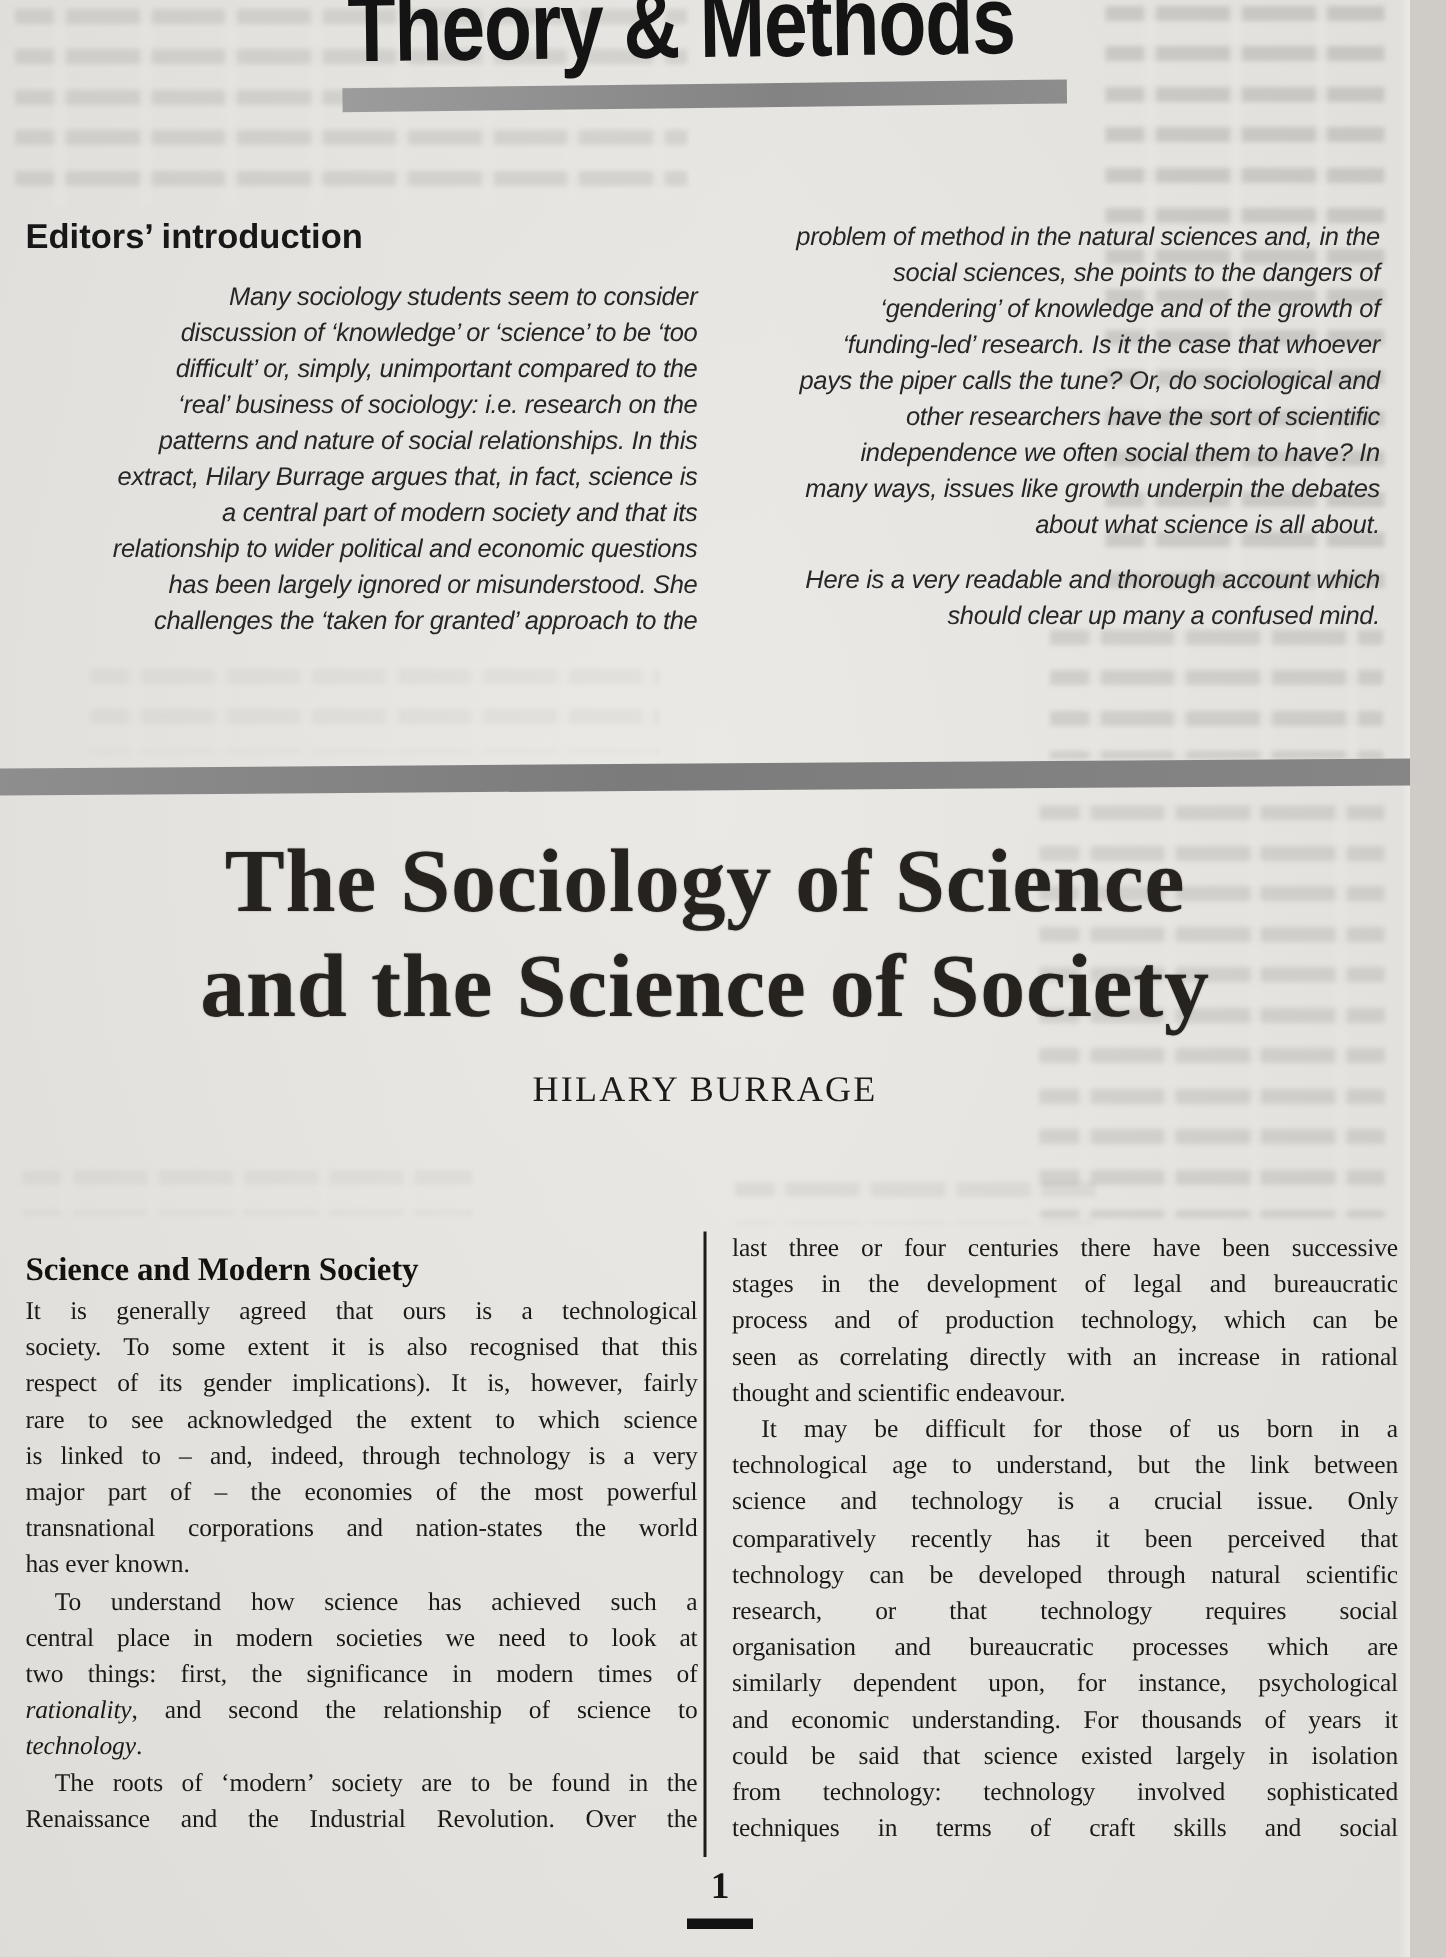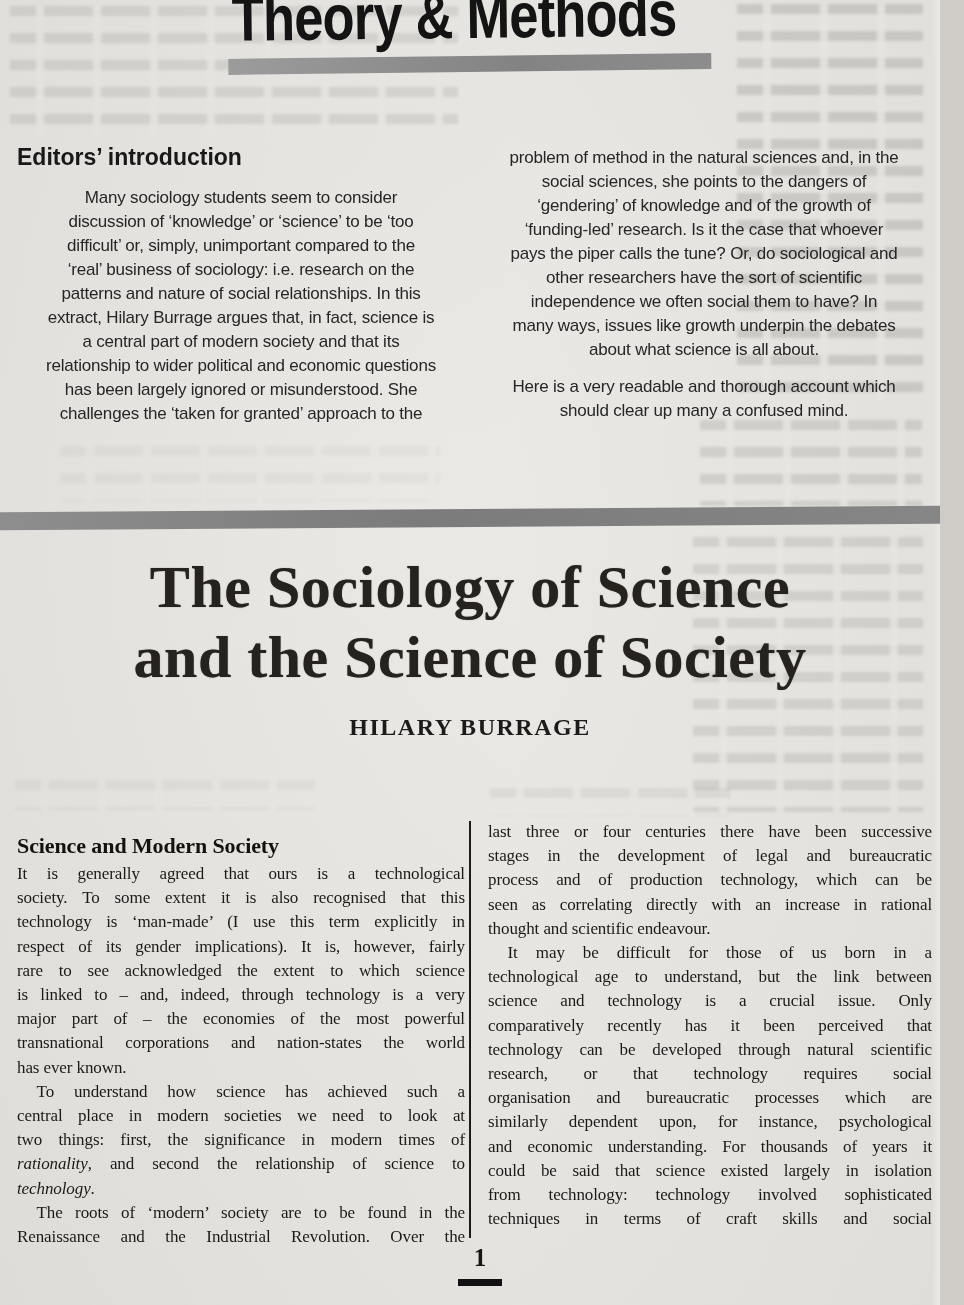--- a/index.html
+++ b/index.html
@@ -25,30 +25,30 @@
   .masthead-bar{position:absolute;left:228px;top:58px;width:483px;height:16px;
         background:linear-gradient(90deg,#9c9c9c,#838383 60%,#8d8d8d);}
   
   .intro-heading{position:absolute;left:17px;top:144px;margin:0;
         font-family:"Liberation Sans", sans-serif;font-weight:bold;font-size:23px;color:#181818;}
   .intro-col{position:absolute;font-family:"Liberation Sans", sans-serif;font-size:17px;
         line-height:24px;color:#262626;letter-spacing:-0.2px;}
   #intro-left{left:17px;top:186px;width:448px;}
   #intro-right{left:488px;top:146px;width:432px;}
   .intro-col .para{margin:0 0 13px 0;}
-  .intro-col .line{text-align:center;white-space:nowrap;}
+  .intro-col .line{text-align:right;white-space:nowrap;font-style:italic;}
   
   .divider-bar{position:absolute;left:-4px;top:509px;width:948px;height:18px;
         background:linear-gradient(90deg,#8e8e8e,#7b7b7b 45%,#868686);transform:rotate(-0.4deg);}
   
   .article-title{position:absolute;left:0;top:552px;width:940px;margin:0;text-align:center;
         font-family:"Liberation Serif", serif;font-weight:bold;font-size:60px;line-height:70px;
         color:#26231f;text-shadow:0 0 1px rgba(40,36,32,0.55);letter-spacing:0.5px;}
   .article-author{position:absolute;left:0;top:714px;width:940px;margin:0;text-align:center;
-        font-family:"Liberation Serif", serif;font-weight:bold;font-size:24px;
+        font-family:"Liberation Serif", serif;font-weight:normal;font-size:24px;
         letter-spacing:1.5px;color:#1d1b1a;}
   
   .body-col{position:absolute;font-family:"Liberation Serif", serif;font-size:17px;
         line-height:24.2px;color:#1b1a18;letter-spacing:-0.1px;}
   #body-left{left:17px;top:820px;width:448px;}
   #body-right{left:488px;top:820px;width:444px;}
   .body-heading{margin:13px 0 3px 0;font-weight:bold;font-size:22px;line-height:26px;color:#14120f;}
   .body-col .para{margin:0;}
   .body-col .line{text-align:justify;text-align-last:justify;}
   .body-col .para .line:last-child{text-align-last:left;}
@@ -121,21 +121,20 @@
     <span>and the Science of Society</span>
   </h1>
   <p class="article-author">HILARY BURRAGE</p>
 
   <div id="body-left" class="body-col">
     <h3 class="body-heading">Science and Modern Society</h3>
     <div>
         <div class="para">
           <div class="line">It is generally agreed that ours is a technological</div>
           <div class="line">society. To some extent it is also recognised that this</div>
-          <div class="line">technology is ‘man-made’ (I use this term explicitly in</div>
           <div class="line">respect of its gender implications). It is, however, fairly</div>
           <div class="line">rare to see acknowledged the extent to which science</div>
           <div class="line">is linked to – and, indeed, through technology is a very</div>
           <div class="line">major part of – the economies of the most powerful</div>
           <div class="line">transnational corporations and nation-states the world</div>
           <div class="line">has ever known.</div>
         </div>
         <div class="para indented">
           <div class="line">To understand how science has achieved such a</div>
           <div class="line">central place in modern societies we need to look at</div>

